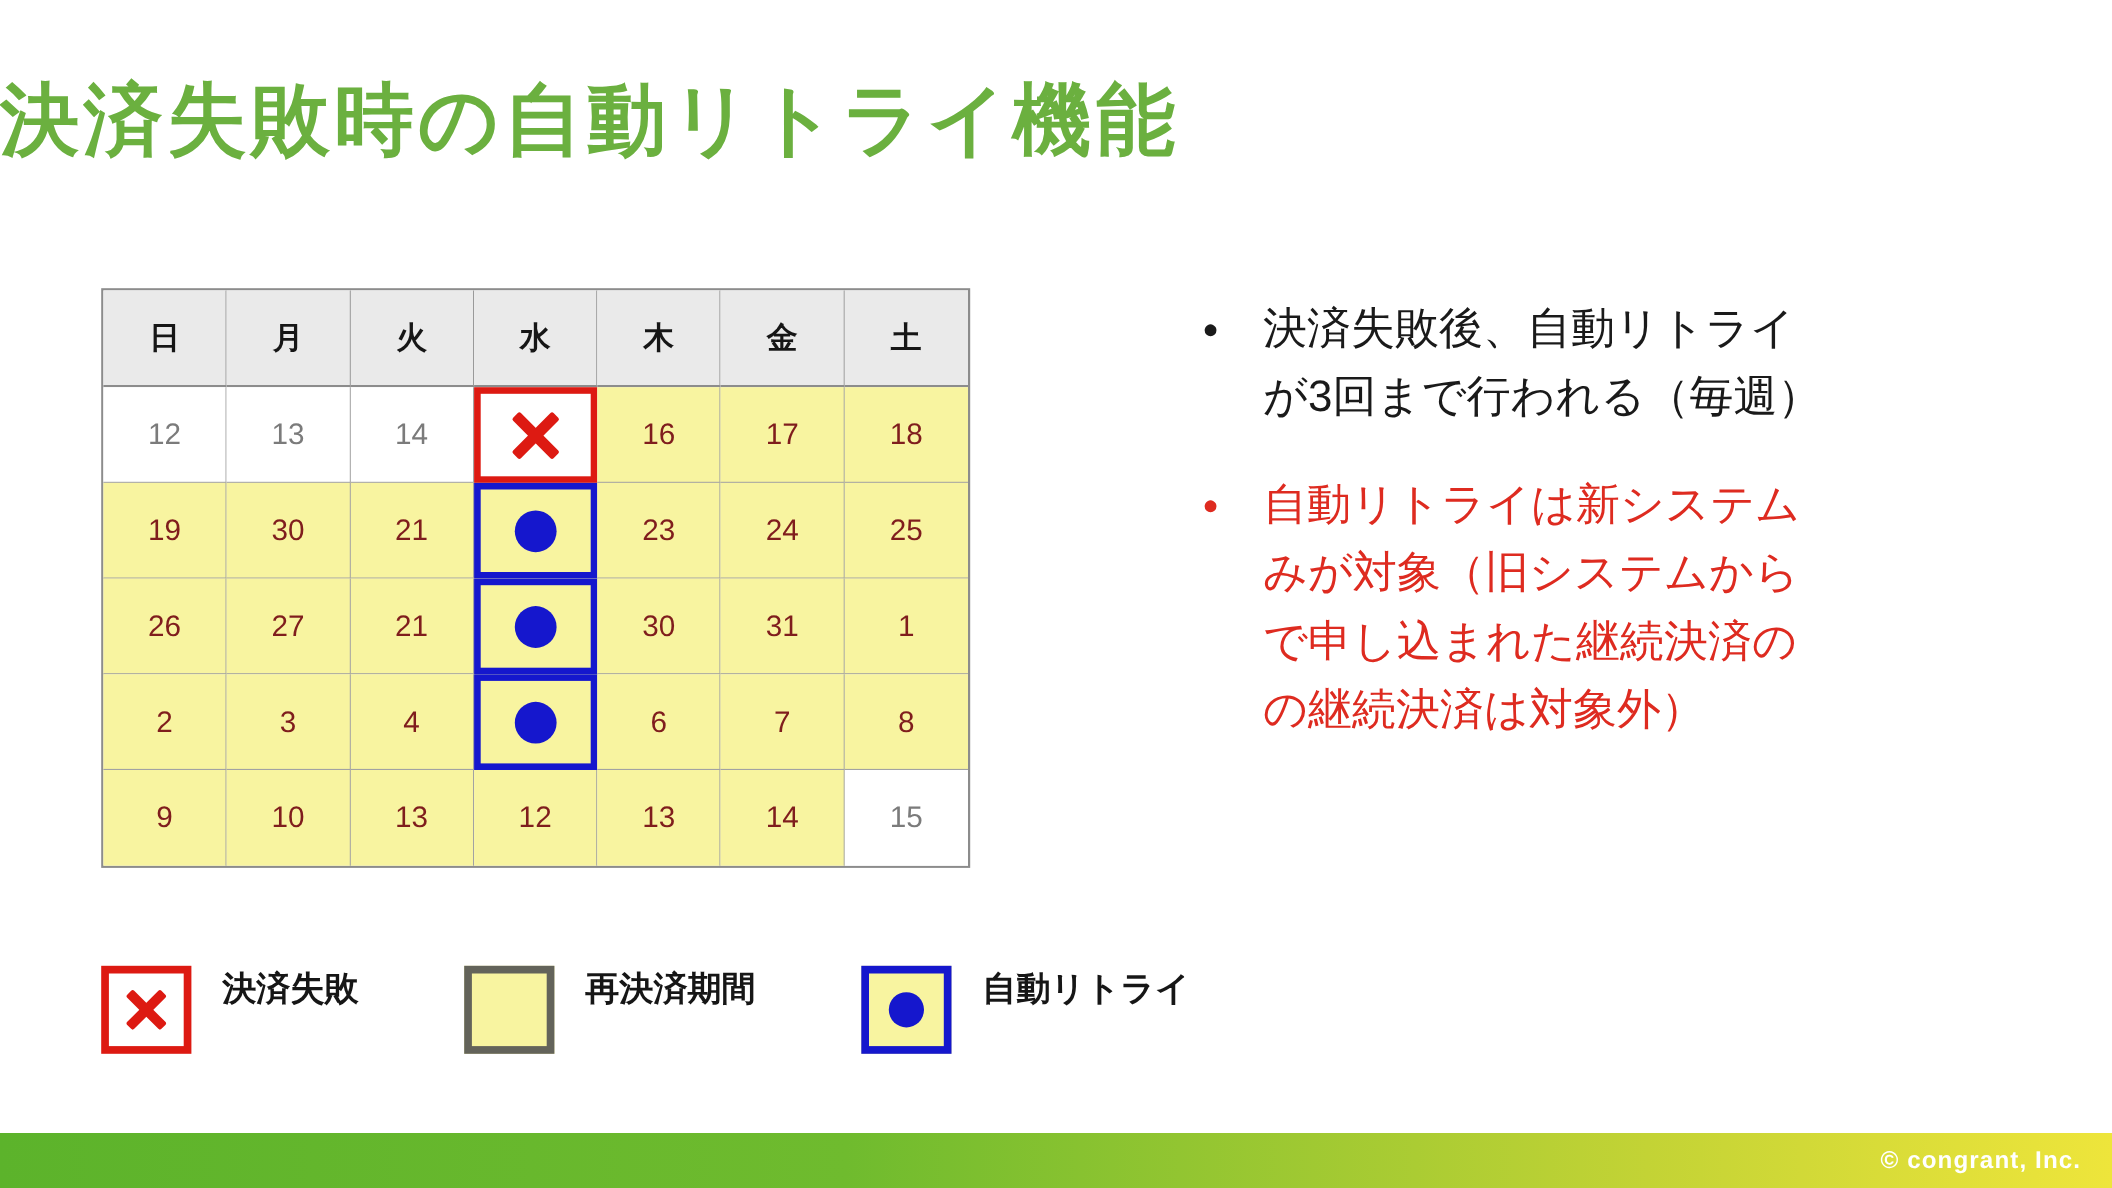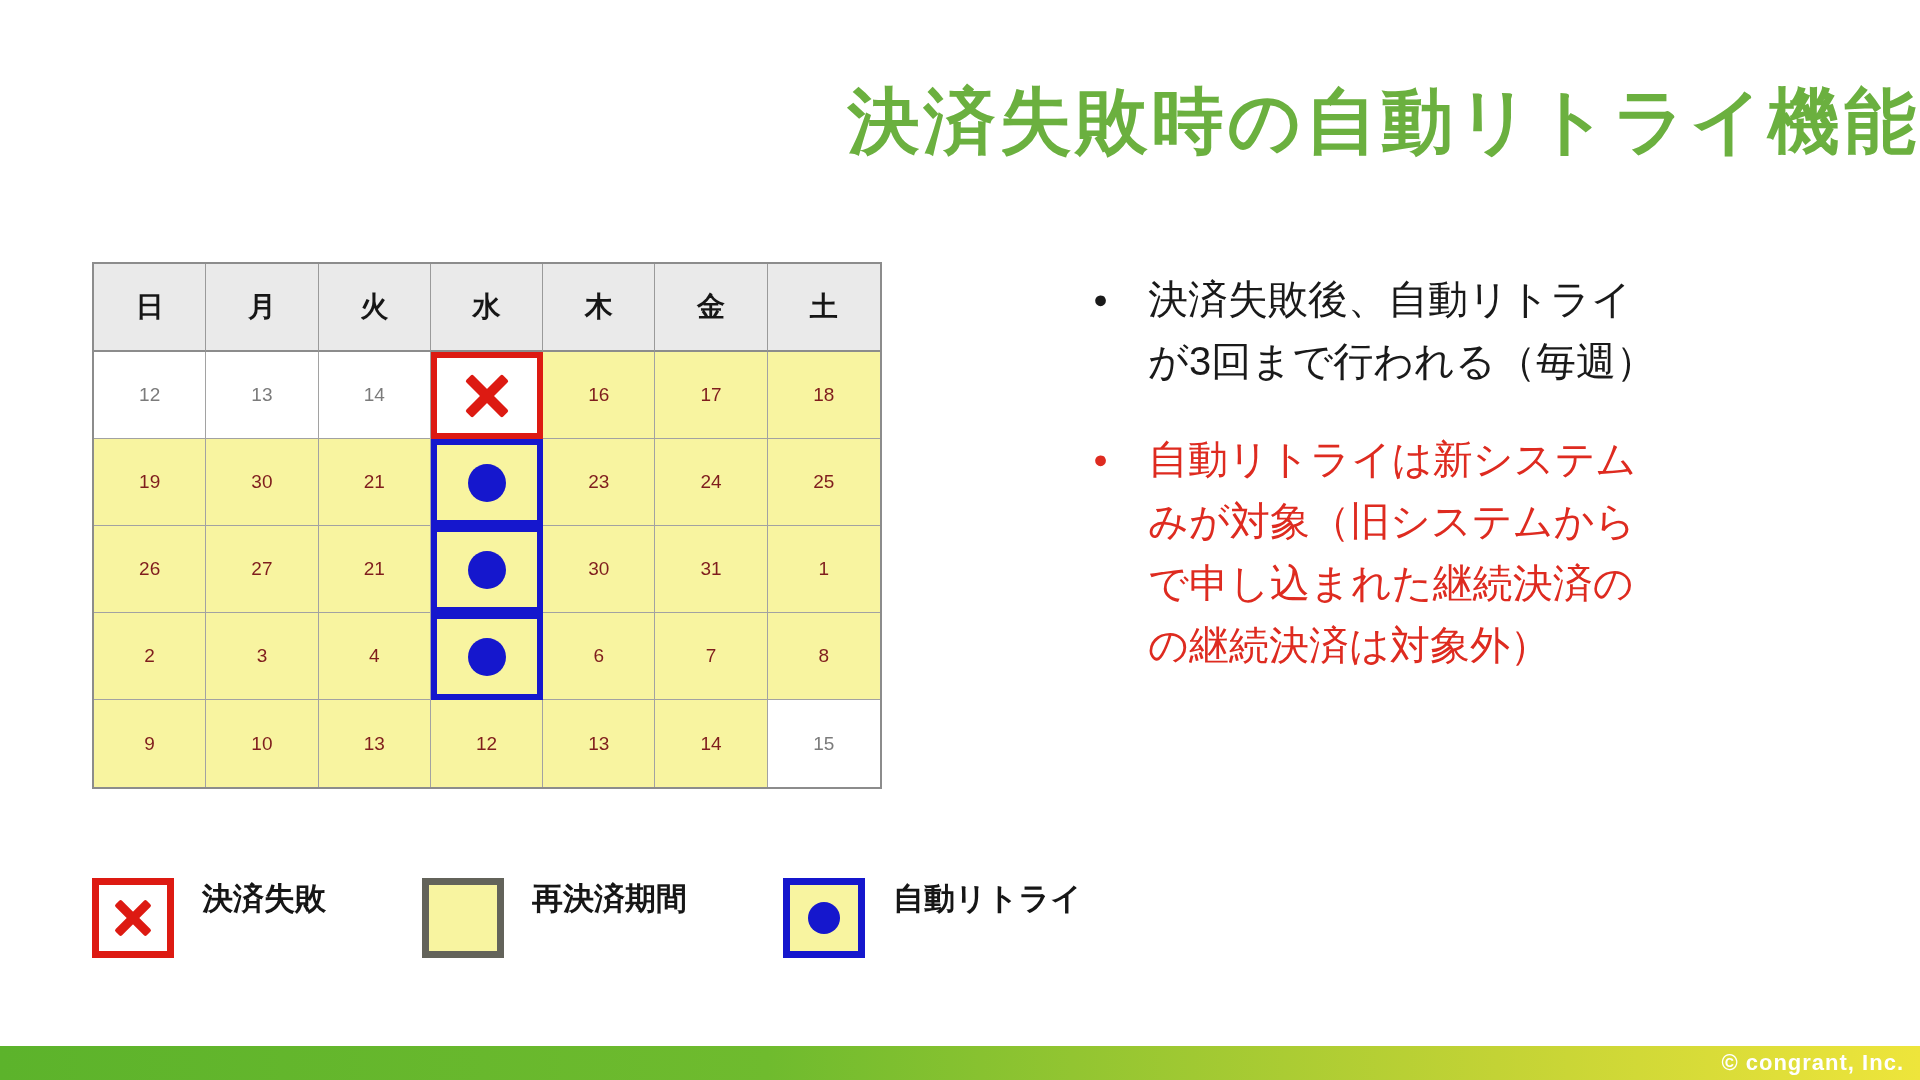--- a/index.html
+++ b/index.html
@@ -8,40 +8,40 @@
     --accent-blue:#1517cd;
     --cell-yellow:#f8f4a0;
     --bullet-red:#de2b20;
   }
   html,body{margin:0;padding:0;background:#fff;}
   .slide{
     position:relative;width:1920px;height:1080px;background:#ffffff;overflow:hidden;
     font-family:"Liberation Sans","DejaVu Sans",sans-serif;
   }
   .title{
-    position:absolute;top:74px;left:0;width:100%;margin:0;text-align:right;
+    position:absolute;top:62px;left:0;width:100%;margin:0;text-align:left;
     color:var(--title-green);font-size:72px;font-weight:bold;letter-spacing:4px;
   }
   
   .calendar{
     position:absolute;left:92px;top:262px;width:786px;
     border:2px solid #8c8c8c;box-sizing:content-box;background:#fff;
   }
   .cal-header{display:grid;grid-template-columns:repeat(7,1fr);height:88px;}
   .wd-cell{
     background:#eaeaea;border-right:1px solid #9a9a9a;border-bottom:2px solid #8c8c8c;
     display:flex;align-items:center;justify-content:center;
     font-size:28px;font-weight:bold;color:#161616;box-sizing:border-box;
   }
   .wd-cell:last-child{border-right:none;}
   .cal-row{display:grid;grid-template-columns:repeat(7,1fr);height:87px;}
   .cal-cell{
     border-right:1px solid #a2a2a2;border-bottom:1px solid #a2a2a2;
     display:flex;align-items:center;justify-content:center;
-    font-size:19px;color:#7b7b7b;background:#ffffff;box-sizing:border-box;
+    font-size:27px;color:#7b7b7b;background:#ffffff;box-sizing:border-box;
   }
   .cal-cell:last-child{border-right:none;}
   .cal-row:last-child .cal-cell{border-bottom:none;}
   .cal-cell.yellow{background:var(--cell-yellow);color:#7f1d1d;}
   .cal-cell.failure{background:#ffffff;border:6px solid var(--accent-red);}
   .cal-cell.retry{background:var(--cell-yellow);border:6px solid var(--accent-blue);}
   .x-mark{position:relative;width:46px;height:46px;display:inline-block;}
   .x-mark::before,.x-mark::after{
     content:"";position:absolute;left:50%;top:50%;width:52px;height:10px;
     background:var(--accent-red);border-radius:2px;
@@ -63,23 +63,23 @@
   }
   .legend-box.failure{border:7px solid var(--accent-red);background:#fff;}
   .legend-box.period{border:7px solid #63635a;background:var(--cell-yellow);}
   .legend-box.retry{border:7px solid var(--accent-blue);background:var(--cell-yellow);}
   .legend .x-mark{width:38px;height:38px;}
   .legend .x-mark::before,.legend .x-mark::after{width:44px;height:9px;}
   .legend .dot{width:32px;height:32px;}
   .legend-label{margin-left:28px;font-size:31px;font-weight:bold;color:#161616;white-space:nowrap;}
   
   .footer{
-    position:absolute;left:0;bottom:0;width:100%;height:34px;box-sizing:border-box;
+    position:absolute;left:0;bottom:0;width:100%;height:50px;box-sizing:border-box;
     background:linear-gradient(90deg,#5cb32b 0%,#6fbb2e 40%,#c3d335 78%,#eee53b 100%);
-    display:flex;align-items:center;justify-content:flex-end;padding-right:16px;
+    display:flex;align-items:center;justify-content:flex-end;padding-right:28px;
   }
   .footer span{color:#ffffff;font-weight:bold;font-size:22px;letter-spacing:1px;}
 </style>
 </head>
 <body>
 
 <div class="slide">
 
   <h1 class="title">決済失敗時の自動リトライ機能</h1>
 

